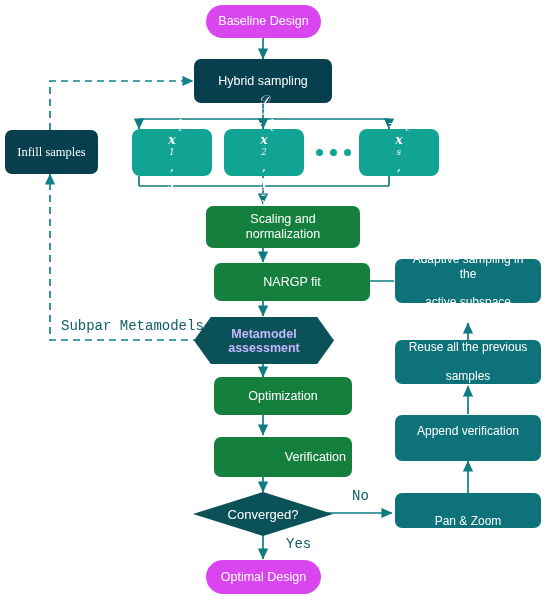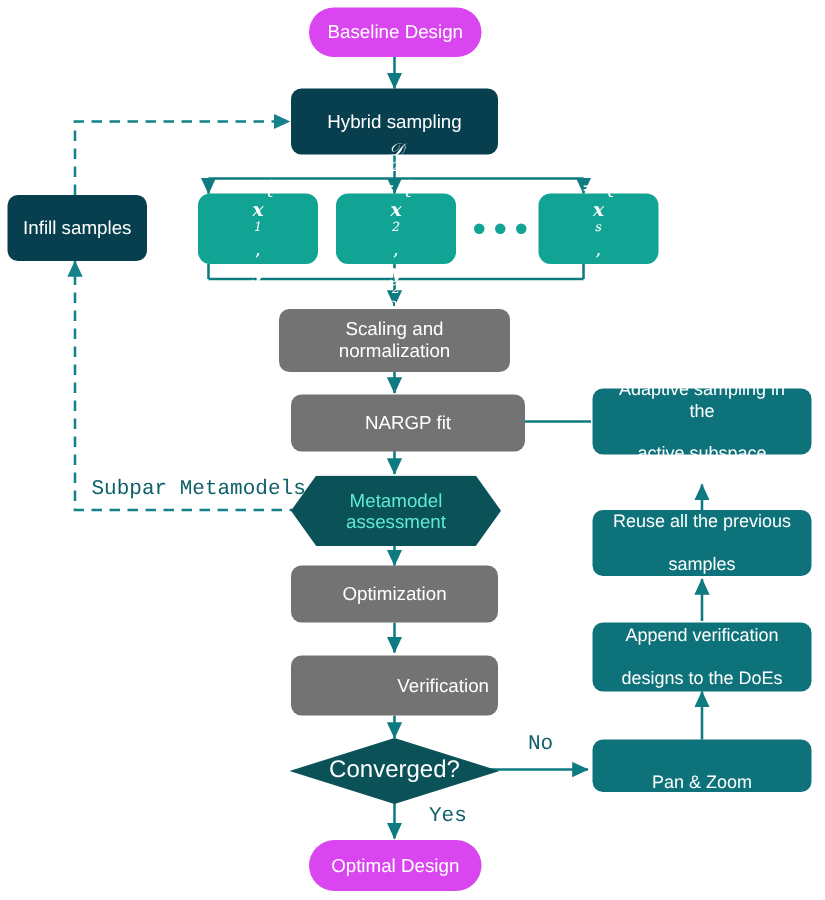--- a/index.html
+++ b/index.html
@@ -7,27 +7,27 @@
   #stage{position:relative;width:550px;height:600px;overflow:hidden;background:#fff;}
   svg.edges{position:absolute;left:0;top:0;width:550px;height:600px;pointer-events:none;}
 
   .node{position:absolute;display:flex;align-items:center;justify-content:center;
         text-align:center;color:#ffffff;box-sizing:border-box;line-height:1.2;}
   .node span{display:block;padding:0 6px;}
 
   .terminal{background:#d946ef;border-radius:22px;font-size:12.5px;}
   .dark{background:#073f4e;border-radius:7px;font-size:12.5px;}
   .data{background:#11a394;border-radius:8px;font-size:12.5px;}
-  .proc{background:#737373;border-radius:7px;font-size:12.5px;}
+  .proc{background:#15803d;border-radius:7px;font-size:12.5px;margin-left:20px;}
   .right{background:#0d7279;border-radius:7px;font-size:12px;}
 
-  .hex{position:absolute;background:#0a5158;font-size:12.5px;color:#5eead4;
+  .hex{position:absolute;background:#0a5158;font-size:12.5px;color:#c4b5fd;
        display:flex;align-items:center;justify-content:center;text-align:center;
-       clip-path:polygon(12% 0,88% 0,100% 50%,88% 100%,12% 100%,0 50%);}
-  .diamond{position:absolute;background:#0a5158;font-size:16px;color:#fff;
+       clip-path:polygon(12% 0,88% 0,100% 50%,88% 100%,12% 100%,0 50%);font-weight:bold;}
+  .diamond{position:absolute;background:#0a5158;font-size:13px;color:#fff;
        display:flex;align-items:center;justify-content:center;text-align:center;
        clip-path:polygon(50% 0,100% 50%,50% 100%,0 50%);}
 
   .elabel{position:absolute;color:#0e5f68;font-size:14px;white-space:nowrap;font-family:Liberation Mono, monospace;}
   .dots{position:absolute;display:flex;gap:7px;align-items:center;}
   .dots i{display:block;width:7px;height:7px;border-radius:50%;background:#11a394;}
 
   .math{font-family:"DejaVu Serif",serif;font-style:italic;font-size:12.5px;}
   .math .sub{font-size:8.5px;font-style:italic;vertical-align:sub;}
   .math .up{font-style:normal;}
@@ -91,21 +91,21 @@
   </svg>
 
   <div class="node terminal" style="left:206px;top:5px;width:115px;height:33px;">
     <span>Baseline Design</span>
   </div>
 
   <div class="node dark" style="left:194px;top:59px;width:138px;height:44px;">
     <span>Hybrid sampling</span>
   </div>
 
-  <div class="node dark" style="left:5px;top:130px;width:93px;height:44px;">
+  <div class="node dark" style="left:5px;top:130px;width:93px;height:44px;font-family:Liberation Serif, serif;">
     <span>Infill samples</span>
   </div>
 
   <div class="node data" style="left:132px;top:129px;width:80px;height:47px;">
     <span class="math">
       <span class="up" style="font-style:italic">𝒟</span><span class="sub">1</span>
       <span class="up"> = {</span><b>x</b><span class="sub">1</span><span class="up">, </span><b>y</b><span class="sub">1</span><span class="up">}</span>
     </span>
   </div>
 
@@ -170,21 +170,20 @@
   <div class="node right" style="left:395px;top:340px;width:146px;height:44px;">
     <span>
       <span>Reuse all the previous</span><br>
       <span>samples</span>
     </span>
   </div>
 
   <div class="node right" style="left:395px;top:415px;width:146px;height:46px;">
     <span>
       <span>Append verification</span><br>
-      <span>designs to the DoEs</span>
     </span>
   </div>
 
   <div class="node right" style="left:395px;top:493px;width:146px;height:35px;align-items:flex-end;">
     <span>Pan &amp; Zoom</span>
   </div>
 
   <div class="elabel" style="left:61px;top:318px;">Subpar Metamodels</div>
   <div class="elabel" style="left:352px;top:488px;">No</div>
   <div class="elabel" style="left:286px;top:536px;">Yes</div>

